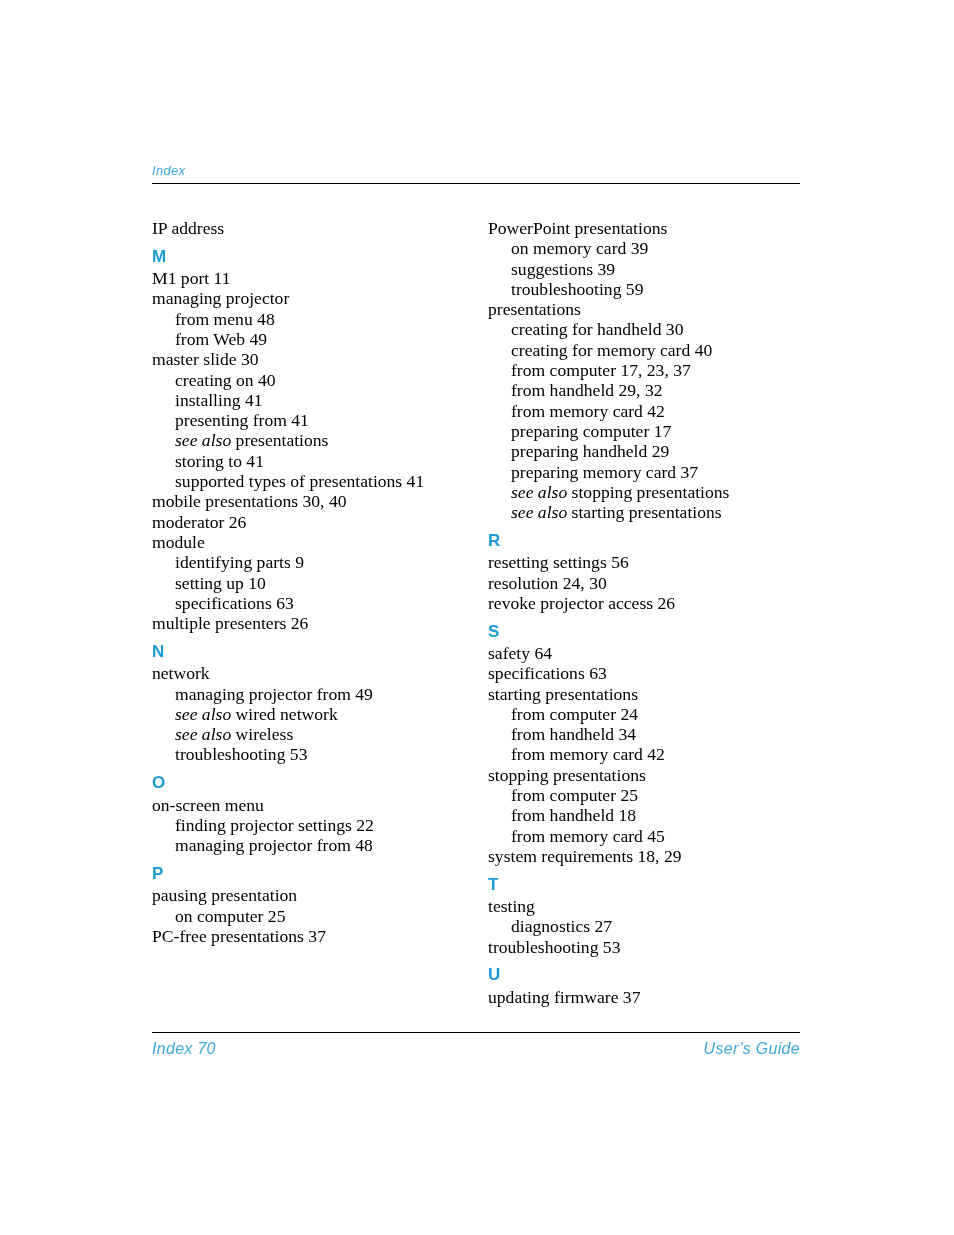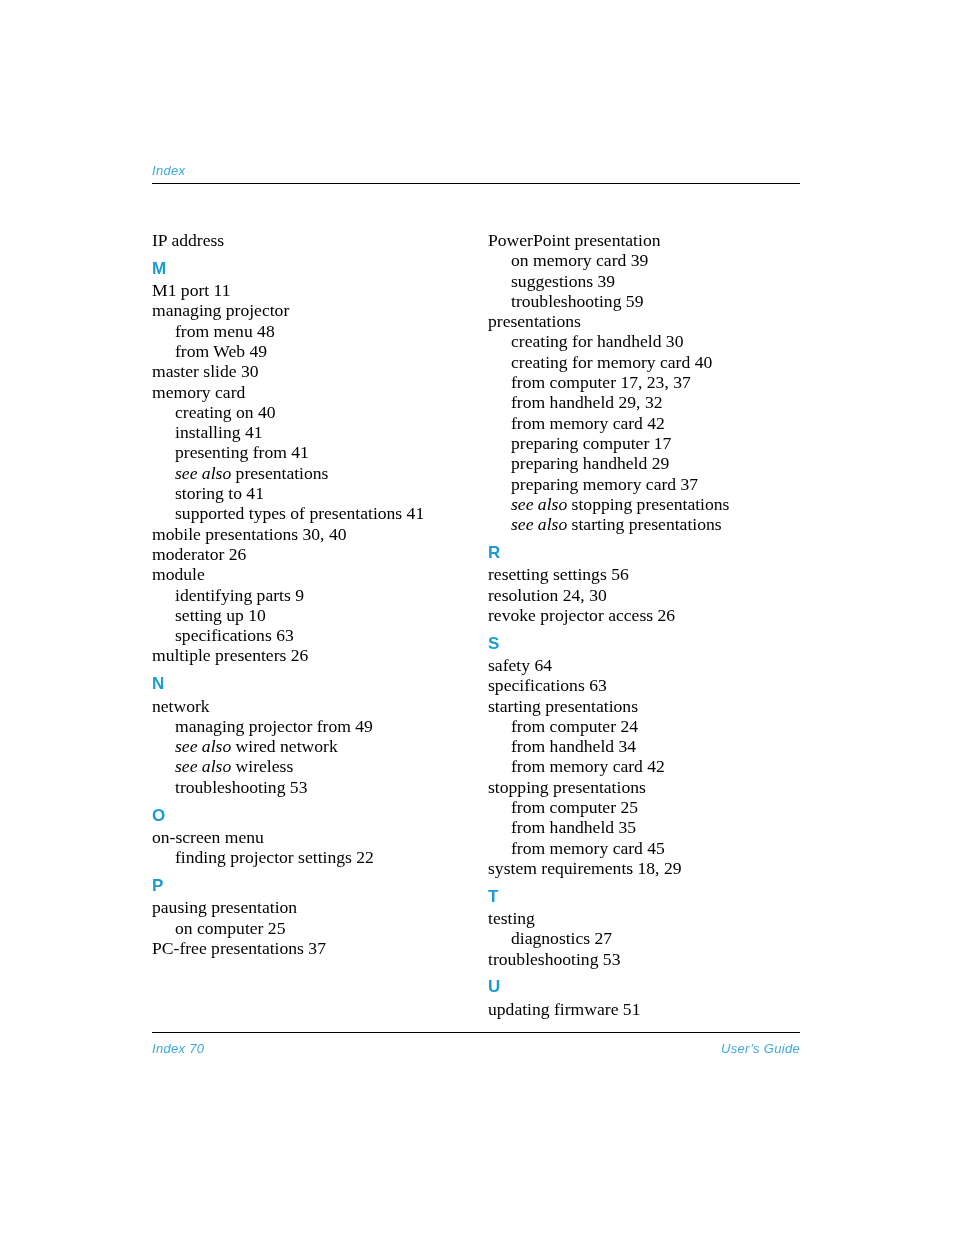--- a/index.html
+++ b/index.html
@@ -43,21 +43,21 @@
   
   .columns {
     position: absolute;
     left: 152px;
     top: 218px;
     width: 648px;
     height: 790px;
   }
   .col {
     position: absolute;
-    top: 12px;
+    top: 0;
     width: 300px;
   }
   .col-left  { left: 0px; }
   .col-right { left: 336px; }
 
   .entry {
     font-size: 17.6px;
     line-height: 20.3px;
     color: #000000;
     white-space: nowrap;
@@ -91,21 +91,21 @@
   }
   .footer {
     position: absolute;
     left: 152px;
     top: 1040px;
     width: 648px;
     display: flex;
     justify-content: space-between;
     font-family: "Liberation Sans", "DejaVu Sans", sans-serif;
     font-style: italic;
-    font-size: 13px;
+    font-size: 16px;
     color: #3FA9DE;
     letter-spacing: 0.3px;
     line-height: 17px;
   }
 </style>
 </head>
 <body>
 
 <div class="page">
 
@@ -116,21 +116,20 @@
 
   <div class="columns">
     <div class="col col-left">
         <div class="entry main">IP address</div>
         <div class="letter">M</div>
         <div class="entry main">M1 port 11</div>
         <div class="entry main">managing projector</div>
         <div class="entry sub">from menu 48</div>
         <div class="entry sub">from Web 49</div>
         <div class="entry main">master slide 30</div>
-        <div class="entry main">memory card</div>
         <div class="entry sub">creating on 40</div>
         <div class="entry sub">installing 41</div>
         <div class="entry sub">presenting from 41</div>
         <div class="entry sub"><span class="see-also">see also</span><span> presentations</span></div>
         <div class="entry sub">storing to 41</div>
         <div class="entry sub">supported types of presentations 41</div>
         <div class="entry main">mobile presentations 30, 40</div>
         <div class="entry main">moderator 26</div>
         <div class="entry main">module</div>
         <div class="entry sub">identifying parts 9</div>
@@ -139,27 +138,28 @@
         <div class="entry main">multiple presenters 26</div>
         <div class="letter">N</div>
         <div class="entry main">network</div>
         <div class="entry sub">managing projector from 49</div>
         <div class="entry sub"><span class="see-also">see also</span><span> wired network</span></div>
         <div class="entry sub"><span class="see-also">see also</span><span> wireless</span></div>
         <div class="entry sub">troubleshooting 53</div>
         <div class="letter">O</div>
         <div class="entry main">on-screen menu</div>
         <div class="entry sub">finding projector settings 22</div>
+        <div class="entry sub">managing projector from 48</div>
         <div class="letter">P</div>
         <div class="entry main">pausing presentation</div>
         <div class="entry sub">on computer 25</div>
         <div class="entry main">PC-free presentations 37</div>
       </div>
     <div class="col col-right">
-        <div class="entry main">PowerPoint presentation</div>
+        <div class="entry main">PowerPoint presentations</div>
         <div class="entry sub">on memory card 39</div>
         <div class="entry sub">suggestions 39</div>
         <div class="entry sub">troubleshooting 59</div>
         <div class="entry main">presentations</div>
         <div class="entry sub">creating for handheld 30</div>
         <div class="entry sub">creating for memory card 40</div>
         <div class="entry sub">from computer 17, 23, 37</div>
         <div class="entry sub">from handheld 29, 32</div>
         <div class="entry sub">from memory card 42</div>
         <div class="entry sub">preparing computer 17</div>
@@ -173,29 +173,29 @@
         <div class="entry main">revoke projector access 26</div>
         <div class="letter">S</div>
         <div class="entry main">safety 64</div>
         <div class="entry main">specifications 63</div>
         <div class="entry main">starting presentations</div>
         <div class="entry sub">from computer 24</div>
         <div class="entry sub">from handheld 34</div>
         <div class="entry sub">from memory card 42</div>
         <div class="entry main">stopping presentations</div>
         <div class="entry sub">from computer 25</div>
-        <div class="entry sub">from handheld 35</div>
+        <div class="entry sub">from handheld 18</div>
         <div class="entry sub">from memory card 45</div>
         <div class="entry main">system requirements 18, 29</div>
         <div class="letter">T</div>
         <div class="entry main">testing</div>
         <div class="entry sub">diagnostics 27</div>
         <div class="entry main">troubleshooting 53</div>
         <div class="letter">U</div>
-        <div class="entry main">updating firmware 51</div>
+        <div class="entry main">updating firmware 37</div>
       </div>
   </div>
 
   <div class="footer-rule"></div>
   <div class="footer">
     <div>Index 70</div>
     <div>User’s Guide</div>
   </div>
 
 </div>

